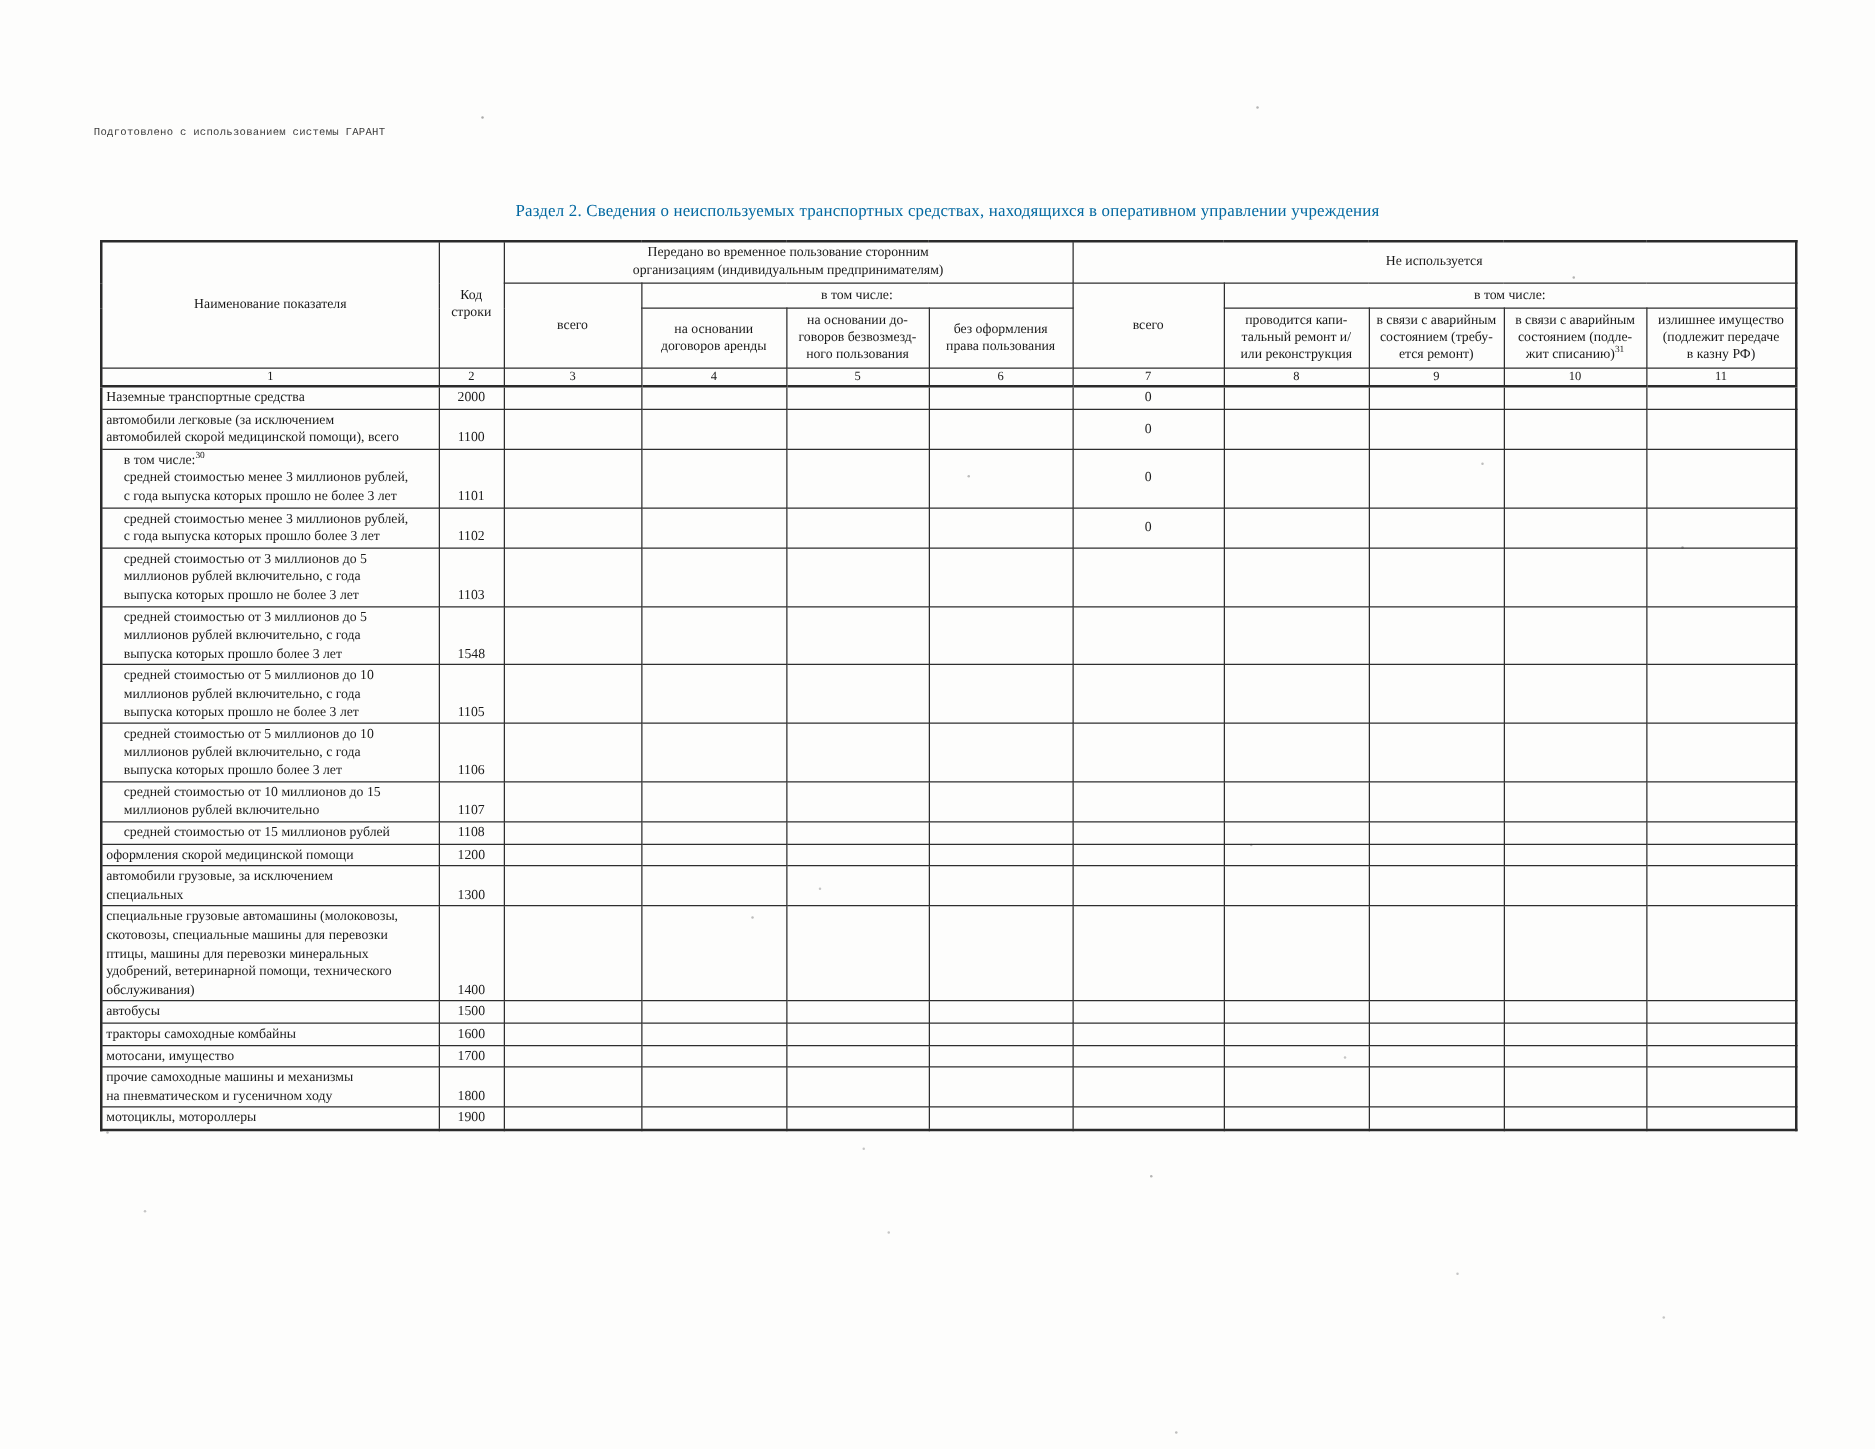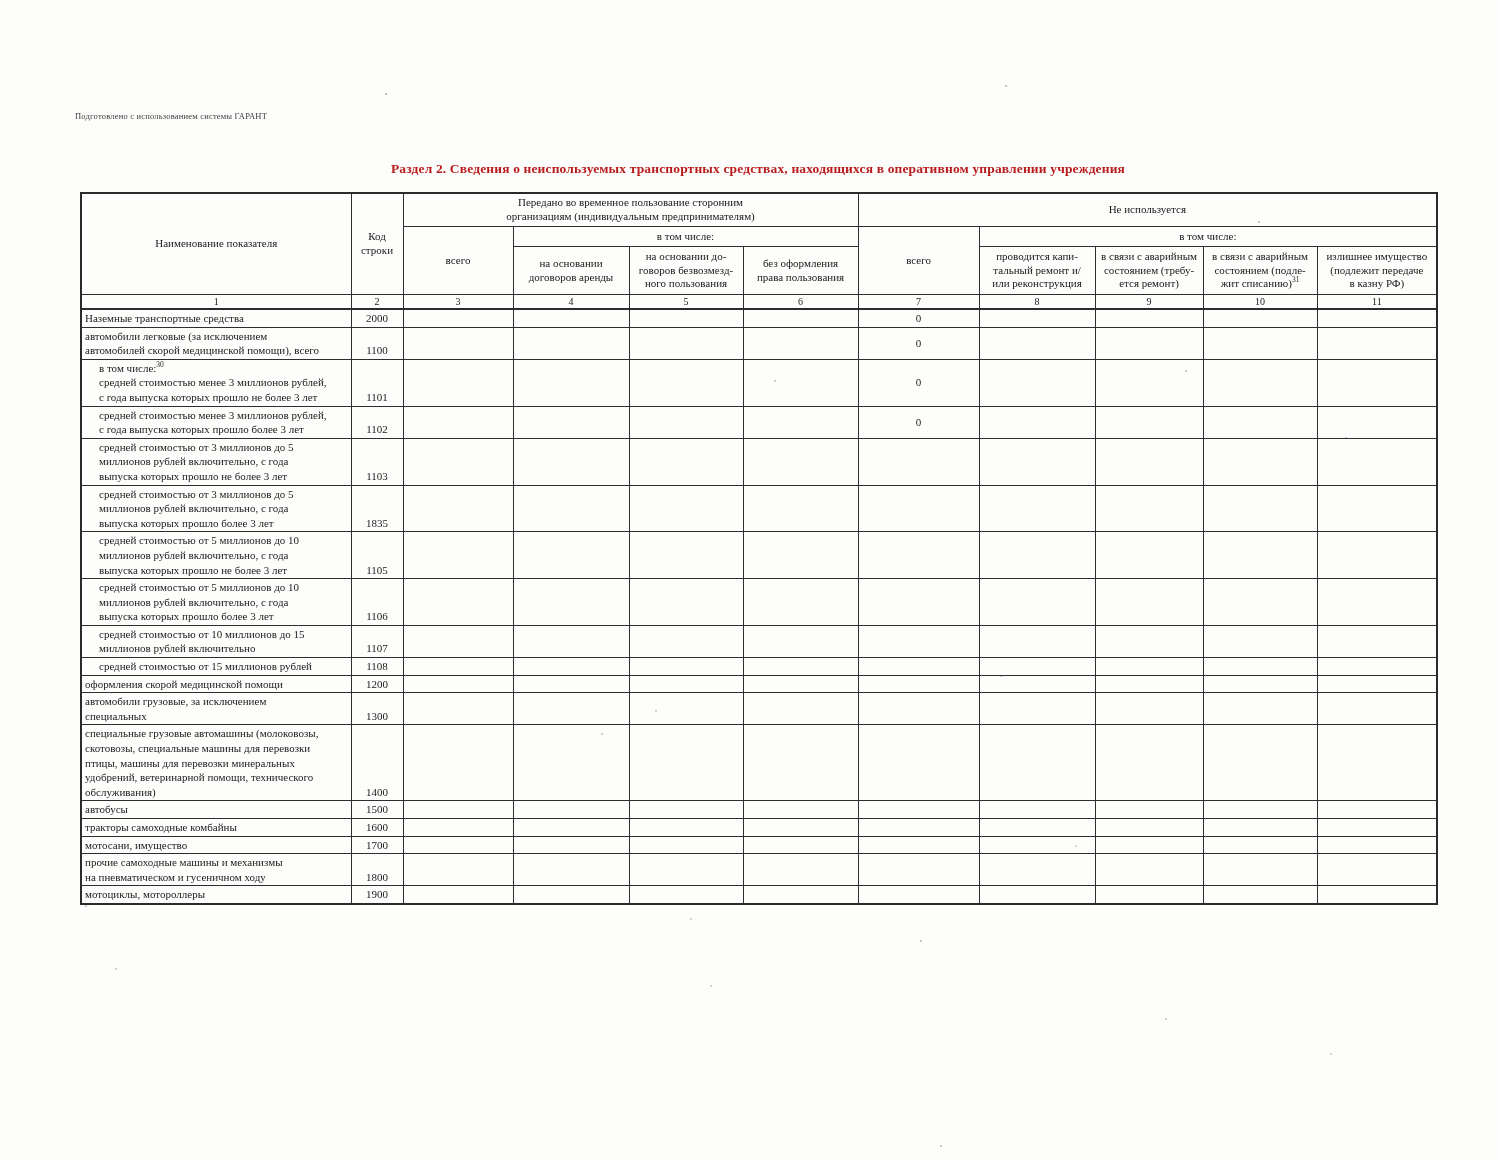--- a/index.html
+++ b/index.html
@@ -2,27 +2,27 @@
 <html><head>
 <meta charset="utf-8">
 <style>
   html,body{margin:0;padding:0}
   body{
     width:1500px;height:1159px;position:relative;overflow:hidden;
     background:#fdfdfc;color:#1e1e1e;
     font-family:"Liberation Serif","DejaVu Serif",serif;
   }
   .watermark{
-    position:absolute;left:75px;top:111px;
-    font-family:Liberation Serif, serif;
+    position:absolute;left:75px;top:101px;
+    font-family:Liberation Mono, monospace;
     font-size:8.5px;color:#3c3c3c;letter-spacing:.2px;
   }
   .doc-title{
     position:absolute;left:80px;top:161px;width:1356px;
-    text-align:center;font-weight:bold;font-size:13.5px;letter-spacing:.15px;color:#b91c1c;
+    text-align:center;font-weight:normal;font-size:13.5px;letter-spacing:.15px;color:#0369a1;
   }
   table.form{
     position:absolute;left:80px;top:192px;width:1356px;
     border-collapse:collapse;table-layout:fixed;
     border:2px solid #2b2b2b;
   }
   .form th,.form td{
     border:1.5px solid #2e2e2e;
     padding:1px 3px;
     font-weight:normal;
@@ -189,21 +189,21 @@
         <td class="c-val"></td>
         <td class="c-val"></td>
         <td class="c-val"></td>
         <td class="c-val"></td>
         <td class="c-val"></td>
         <td class="c-val"></td>
         <td class="c-val"></td>
       </tr>
       <tr>
         <td class="c-name indent">средней стоимостью от 3 миллионов до 5<br>миллионов рублей включительно, с года<br>выпуска которых прошло более 3 лет</td>
-        <td class="c-code">1835</td>
+        <td class="c-code">1548</td>
         <td class="c-val"></td>
         <td class="c-val"></td>
         <td class="c-val"></td>
         <td class="c-val"></td>
         <td class="c-val"></td>
         <td class="c-val"></td>
         <td class="c-val"></td>
         <td class="c-val"></td>
         <td class="c-val"></td>
       </tr>

